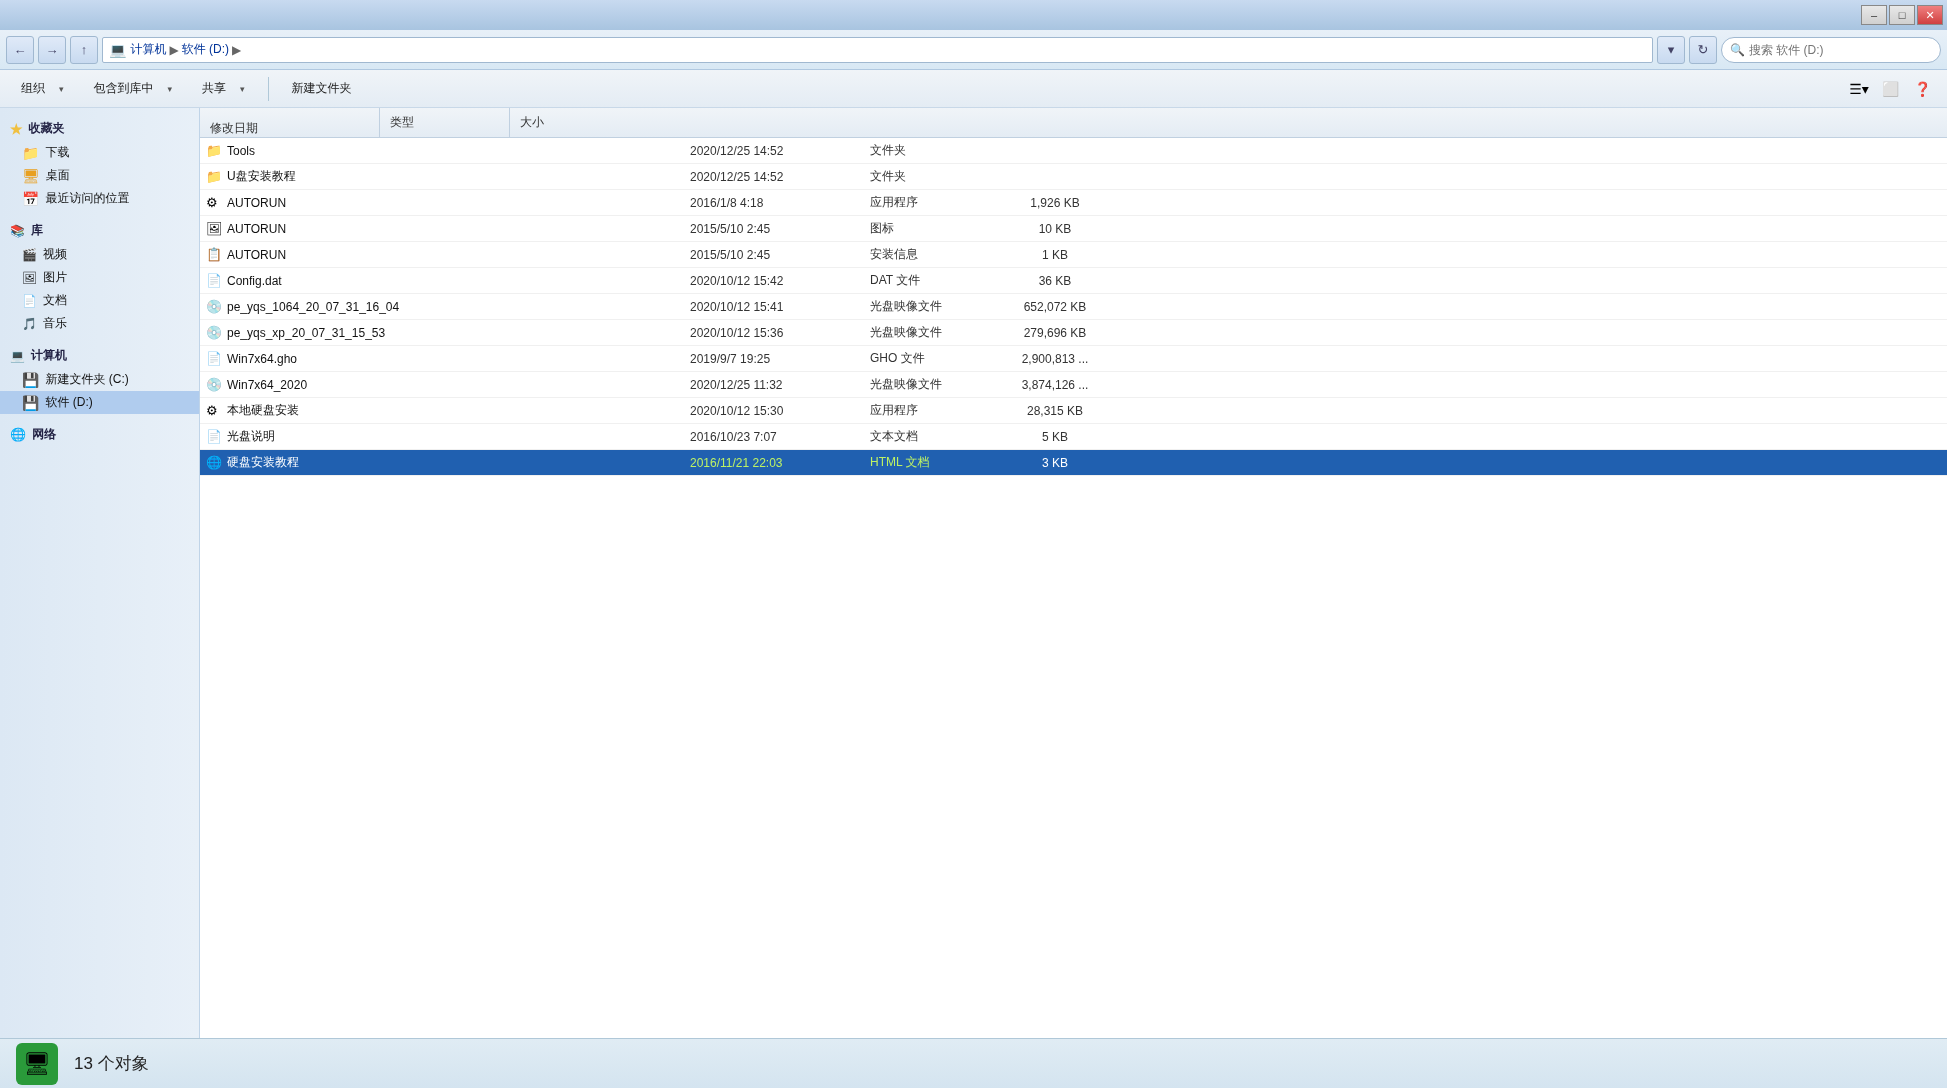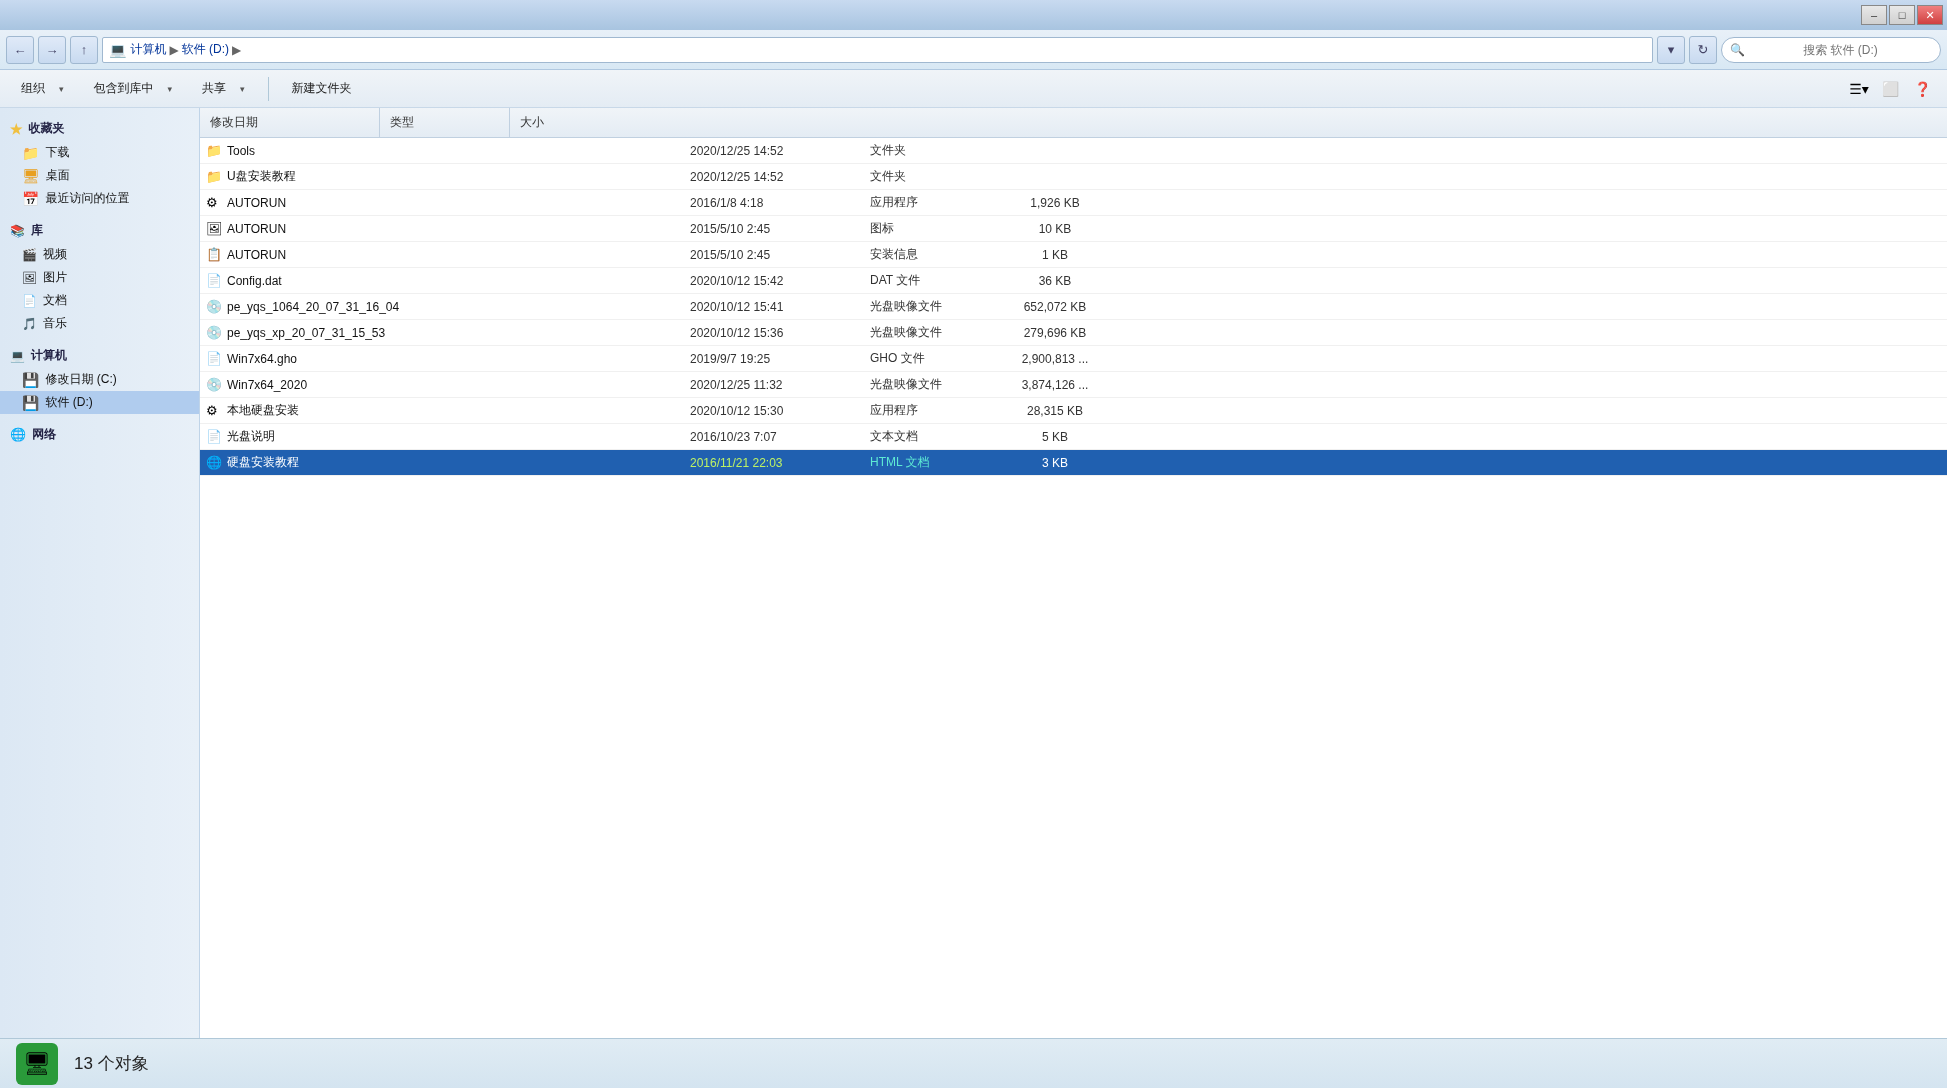--- a/index.html
+++ b/index.html
@@ -104,21 +104,20 @@
       padding: 0 8px;
       gap: 4px;
     }
     .search-box input {
       border: none;
       outline: none;
       flex: 1;
       font-size: 12px;
       background: transparent;
       color: #1d4ed8;
-      text-align: center;
     }
 
     
     .toolbar {
       height: 38px;
       background: linear-gradient(to bottom, #f0f4f8, #e4ecf4);
       display: flex;
       align-items: center;
       padding: 0 10px;
       gap: 8px;
@@ -233,21 +232,21 @@
       align-items: center;
       height: 100%;
       font-weight: normal;
       cursor: pointer;
     }
     .col-date {
       width: 180px;
       padding: 0 10px;
       border-right: 1px solid #c0d0e0;
       display: flex;
-      align-items: center;
+      align-items: flex-end;
       height: 100%;
       cursor: pointer;
     }
     .col-type {
       width: 130px;
       padding: 0 10px;
       border-right: 1px solid #c0d0e0;
       display: flex;
       align-items: center;
       height: 100%;
@@ -269,21 +268,21 @@
       display: flex;
       align-items: center;
       height: 26px;
       border-bottom: 1px solid #f0f0f0;
       cursor: pointer;
       font-size: 12px;
     }
     .file-row.selected { background: #2060b0; color: white; }
     .file-row.selected .file-name { color: white; }
     .file-row.selected .file-date { color: #bef264; }
-    .file-row.selected .file-type { color: #5eead4; }
+    .file-row.selected .file-type { color: #bef264; }
     .file-row.selected .file-size { color: white; }
     .file-name-cell {
       width: 480px;
       padding: 0 6px;
       display: flex;
       align-items: center;
       gap: 5px;
       overflow: hidden;
     }
     .file-name {
@@ -448,21 +447,21 @@
       </div>
     </div>
 
     <div class="sidebar-section">
       <div class="sidebar-header">
         <span>💻</span>
         <span>计算机</span>
       </div>
       <div class="sidebar-item">
         <span class="drive-icon">💾</span>
-        <span>修改日期 (C:)</span>
+        <span>新建文件夹 (C:)</span>
       </div>
       <div class="sidebar-item active">
         <span class="drive-icon">💾</span>
         <span>软件 (D:)</span>
       </div>
     </div>
 
     <div class="sidebar-section">
       <div class="sidebar-header">
         <span class="network-icon">🌐</span>

